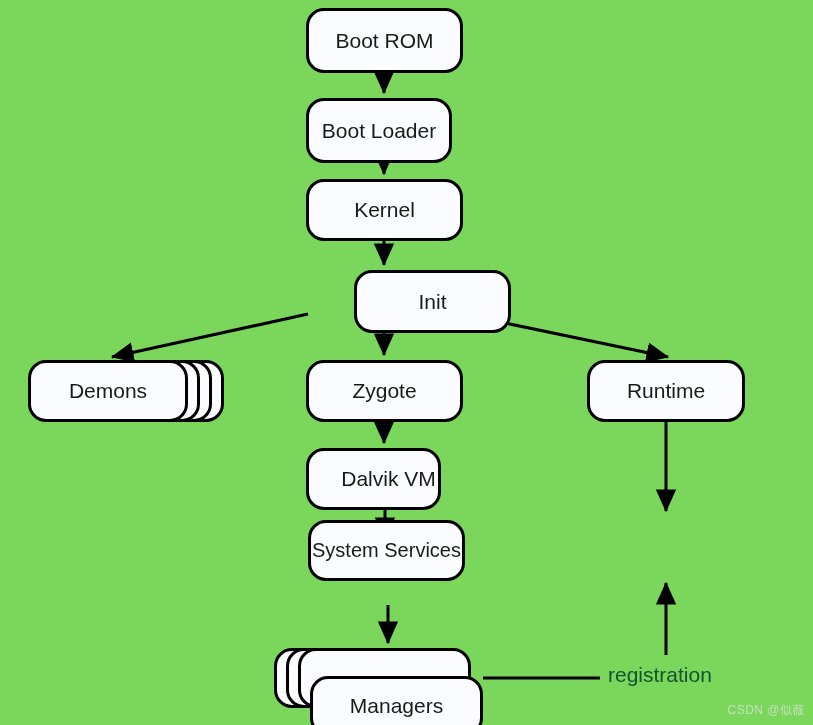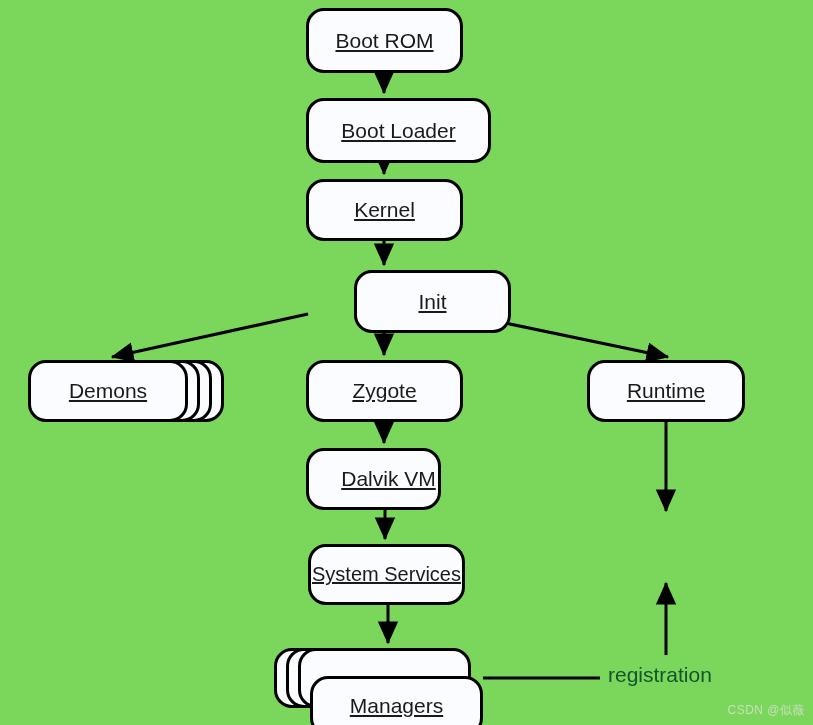--- a/index.html
+++ b/index.html
@@ -33,21 +33,20 @@
     border-radius: 18px;
     display: flex;
     align-items: center;
     justify-content: center;
     text-align: center;
     color: #1a1a1a;
     font-size: 21px;
     line-height: 1.12;
     z-index: 5;
     white-space: pre-line;
-    text-decoration: underline;
   }
   .stack-layer {
     position: absolute;
     box-sizing: border-box;
     background: #fafcff;
     border: 3px solid #000000;
     border-radius: 18px;
     z-index: 3;
   }
   .edge-label {
@@ -115,21 +114,21 @@
   <div class="stack-layer" style="left:286px; top:648px; width:173px; height:60px; z-index:2;"></div>
   <div class="stack-layer" style="left:298px; top:648px; width:173px; height:60px; z-index:3;"></div>
   <div class="node" style="left:310px; top:676px; width:173px; height:60px;">
     <span>Managers</span>
   </div>
 
   <div class="node" style="left:306px; top:8px; width:157px; height:65px;">
     <span>Boot ROM</span>
   </div>
 
-  <div class="node" style="left:306px; top:98px; width:185px; height:65px;">
+  <div class="node" style="left:306px; top:98px; width:146px; height:65px;">
     <span>Boot Loader</span>
   </div>
 
   <div class="node" style="left:306px; top:179px; width:157px; height:62px;">
     <span>Kernel</span>
   </div>
 
   <div class="node" style="left:306px; top:270px; width:157px; height:63px;margin-left:48px;">
     <span>Init</span>
   </div>
@@ -140,21 +139,21 @@
 
   <div class="node" style="left:587px; top:360px; width:158px; height:62px;">
     <span>Runtime</span>
   </div>
 
   <div class="node" style="left:306px; top:448px; width:135px; height:62px;padding-left:30px;">
     <span>Dalvik VM</span>
   </div>
 
 
-  <div class="node" style="left:308px; top:544px; width:157px; height:61px; font-size:20px;">
+  <div class="node" style="left:308px; top:520px; width:157px; height:61px; font-size:20px;">
     <span>System Services</span>
   </div>
 
   <div class="edge-label" style="left:608px; top:663px;">
     <span>registration</span>
   </div>
 
   <div class="watermark">
     <span>CSDN @似薇</span>
   </div>

